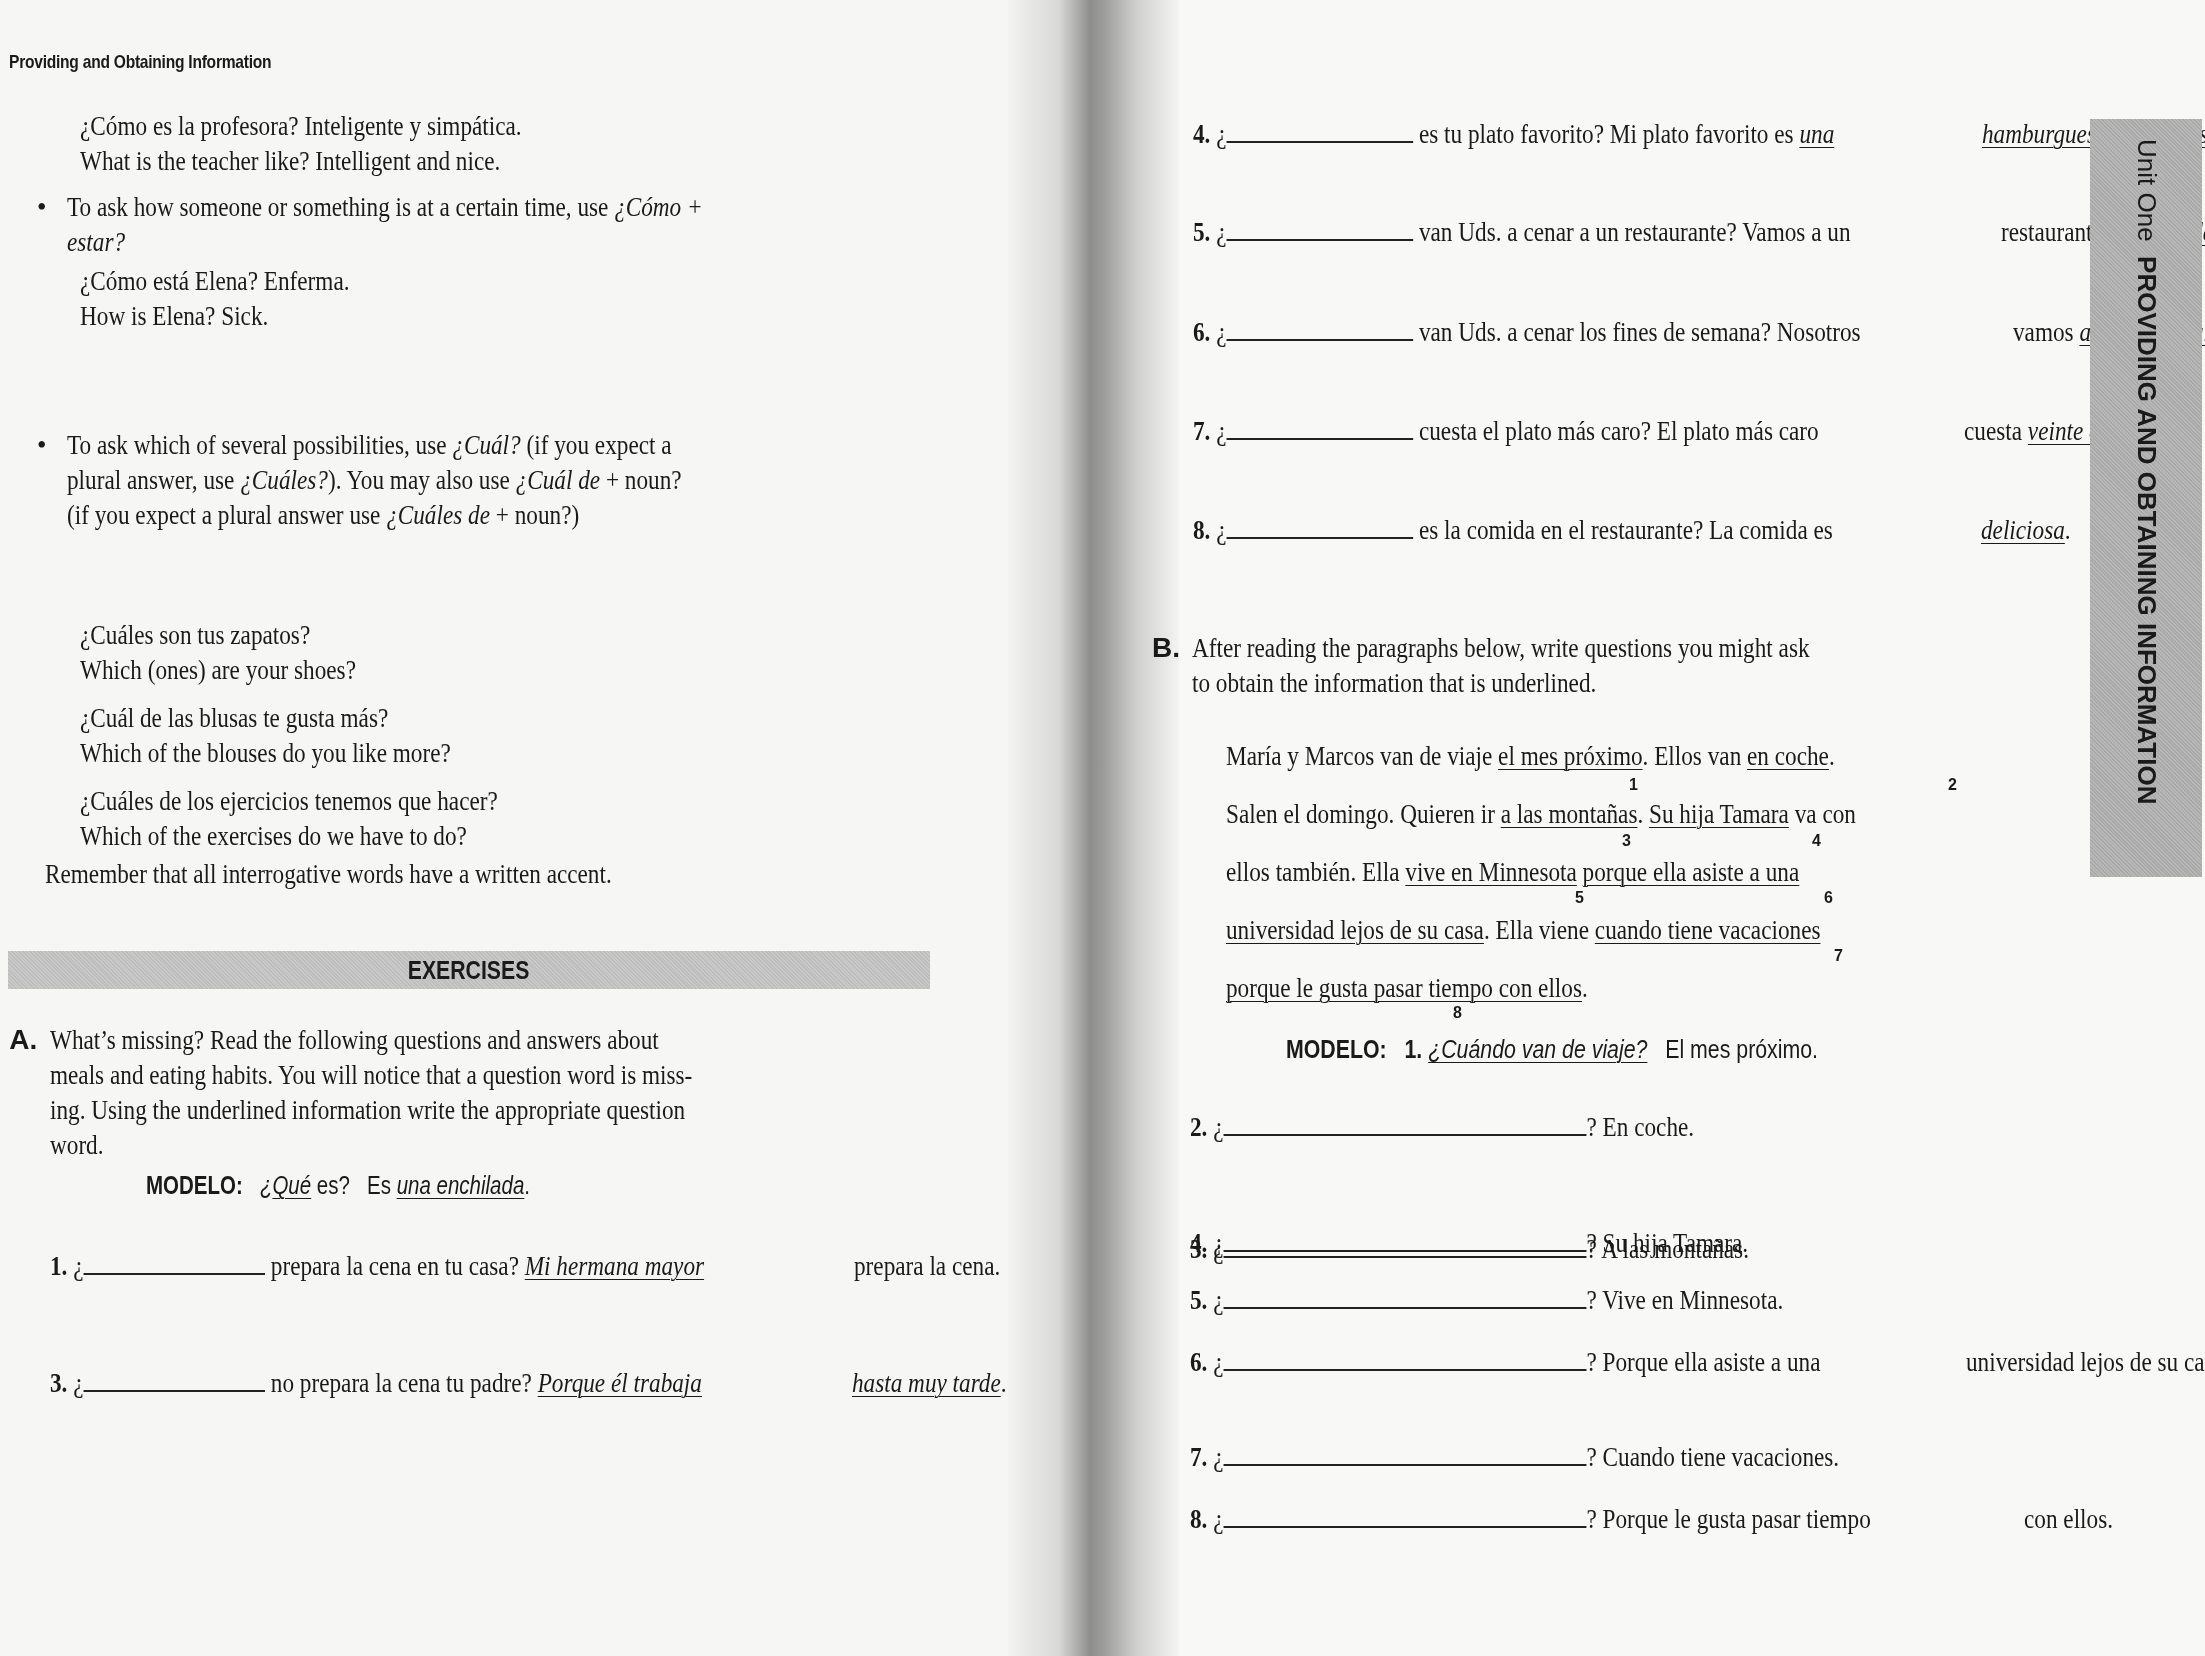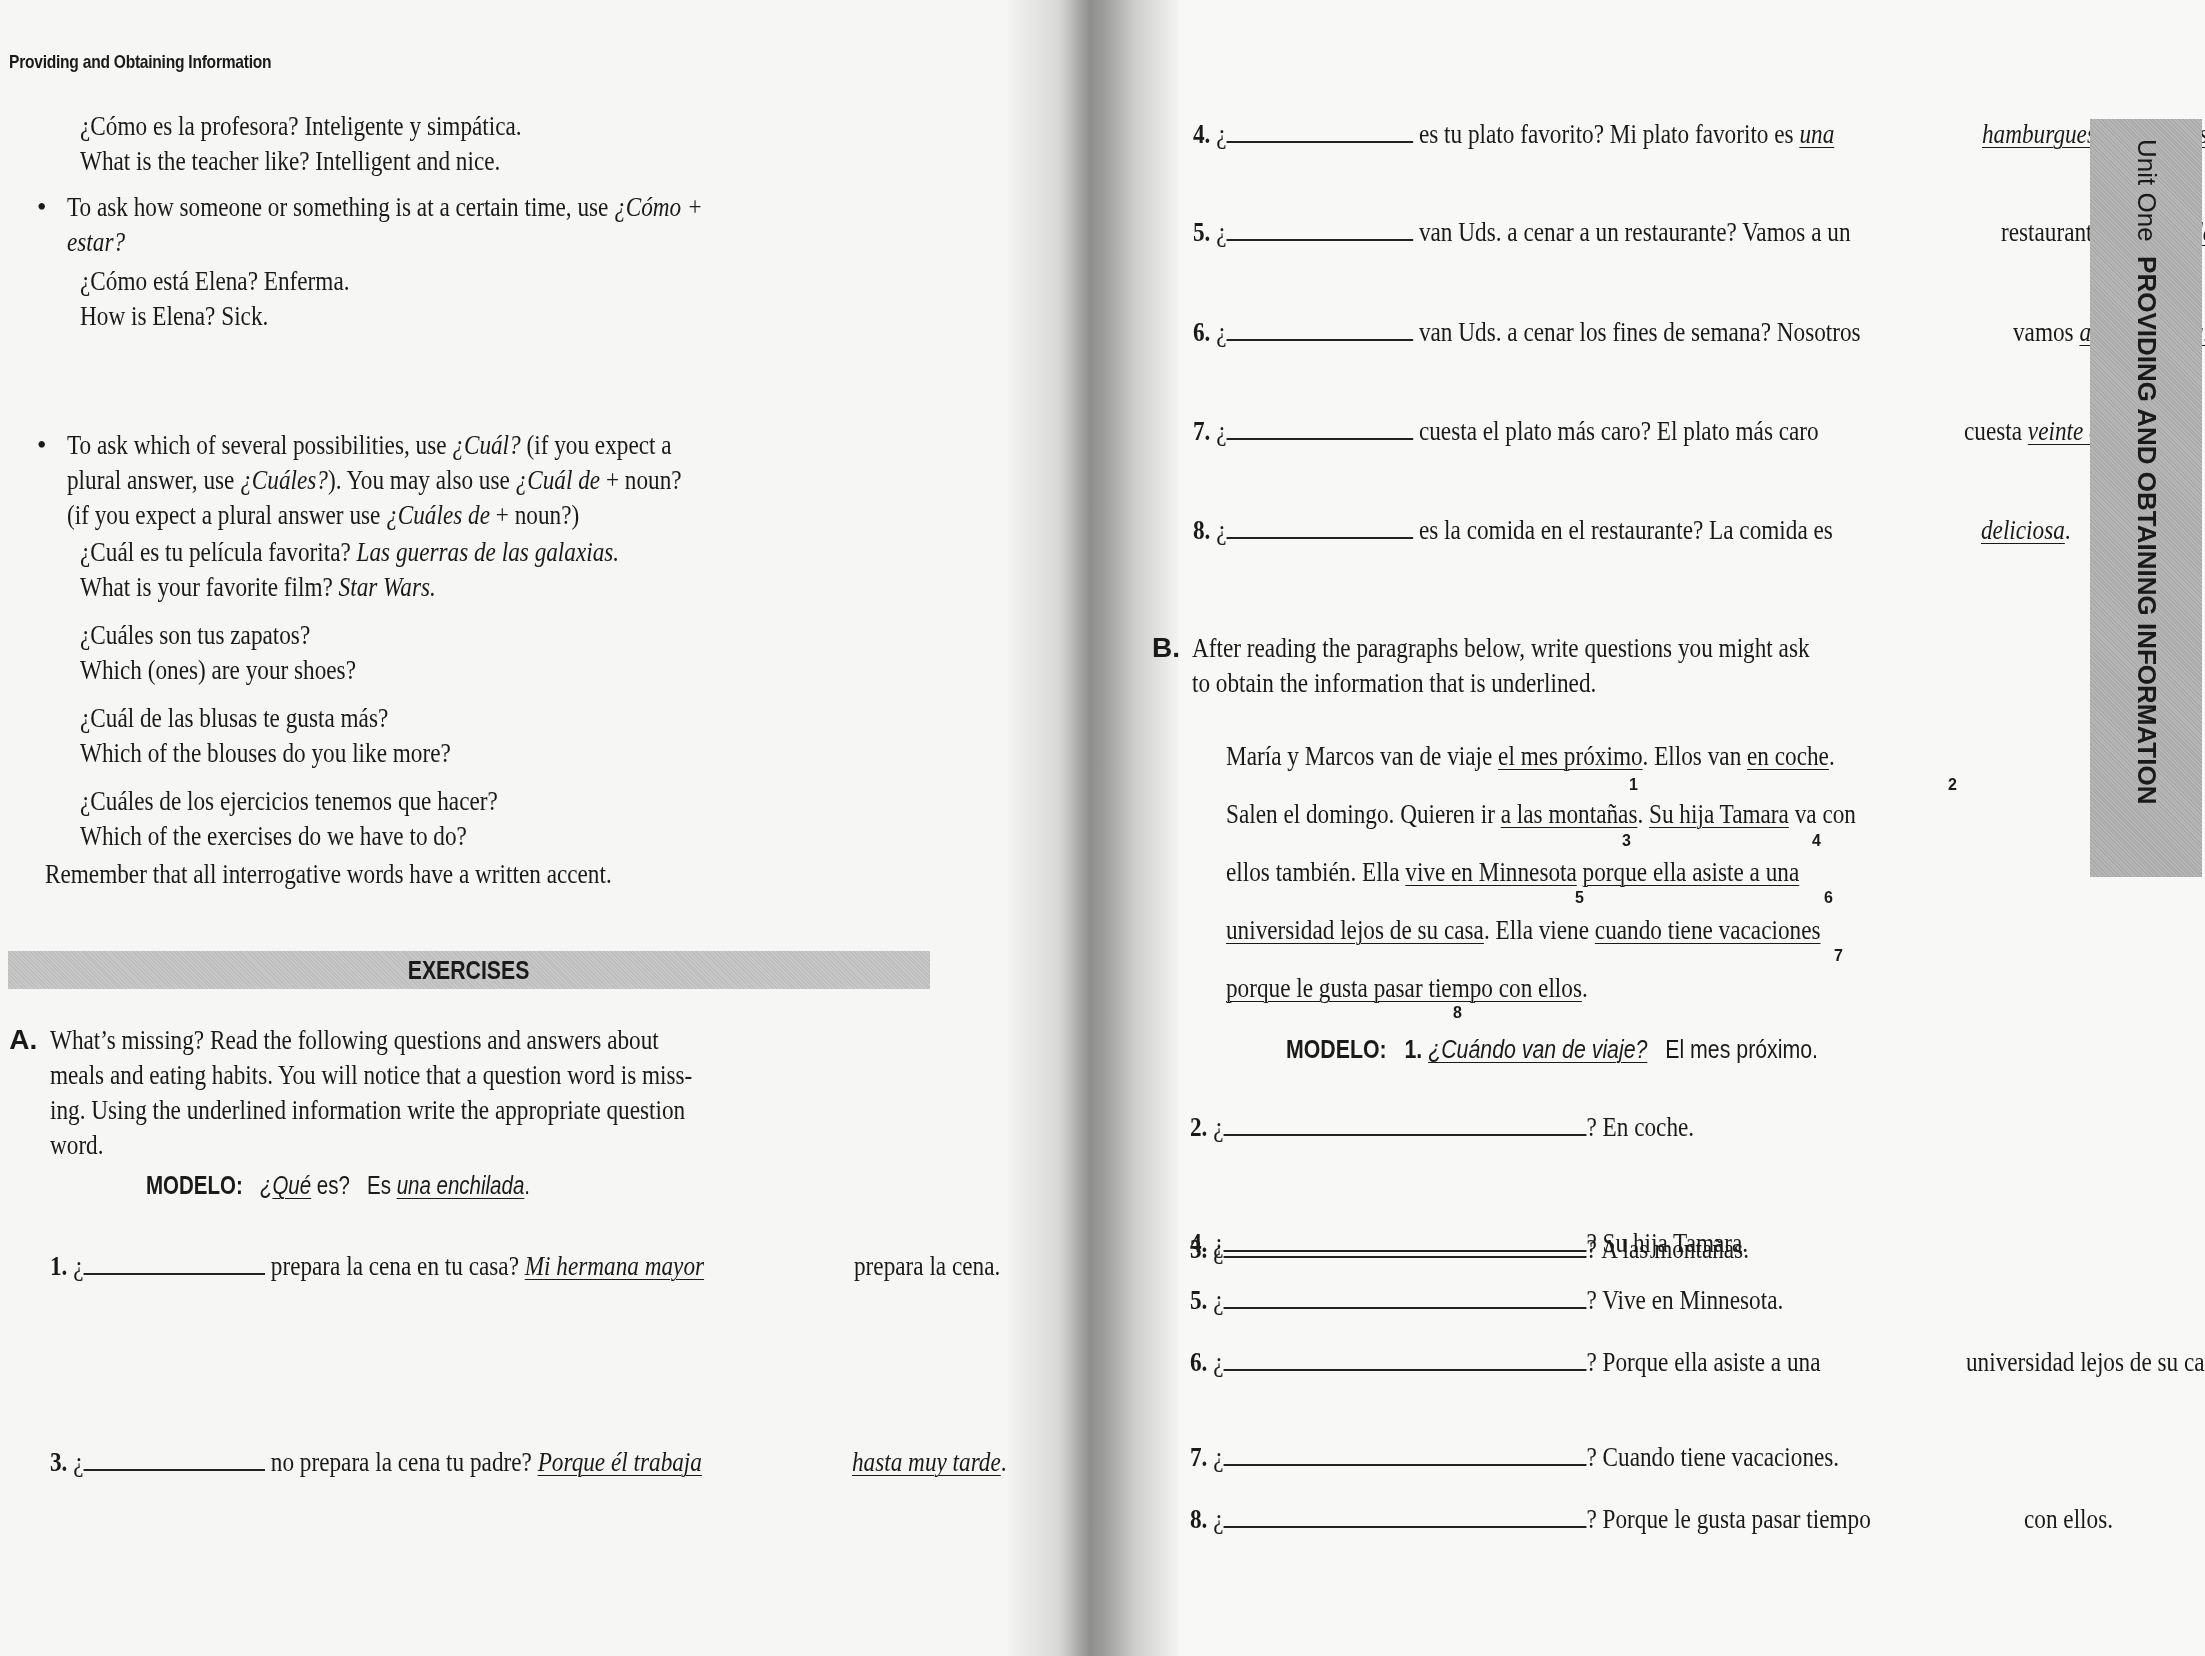--- a/index.html
+++ b/index.html
@@ -89,24 +89,20 @@
     <div class="cond">How is Elena? Sick.</div>
   </div>
 
   <div class="bullet serif" style="top:428px;">
     <span class="dot">•</span>
     <div class="txt cond" style="top:0;"><span>To ask which of several possibilities, use </span><i>¿Cuál?</i><span> (if you expect a</span></div>
     <div class="txt cond" style="top:35px;"><span>plural answer, use </span><i>¿Cuáles?</i><span>). You may also use </span><i>¿Cuál de</i><span> + noun?</span></div>
     <div class="txt cond" style="top:70px;"><span>(if you expect a plural answer use </span><i>¿Cuáles de</i><span> + noun?)</span></div>
   </div>
 
-  <div class="ex serif" style="top:535px;">
-    <div class="cond"><span>¿Cuál es tu película favorita? </span><i>Las guerras de las galaxias.</i></div><br>
-    <div class="cond"><span>What is your favorite film? </span><i>Star Wars.</i></div>
-  </div>
   <div class="ex serif" style="top:618px;">
     <div class="cond">¿Cuáles son tus zapatos?</div><br>
     <div class="cond">Which (ones) are your shoes?</div>
   </div>
   <div class="ex serif" style="top:701px;">
     <div class="cond">¿Cuál de las blusas te gusta más?</div><br>
     <div class="cond">Which of the blouses do you like more?</div>
   </div>
   <div class="ex serif" style="top:784px;">
     <div class="cond">¿Cuáles de los ejercicios tenemos que hacer?</div><br>
@@ -132,21 +128,21 @@
   <div class="modelo-sans" style="position:absolute; left:146px; top:1171px; font-size:25px; white-space:nowrap; transform:scaleX(0.82); transform-origin:left;">
     <span class="modelo-label">MODELO:</span>&nbsp;&nbsp;
     <i><span>¿</span><u>Qué</u></i><span> es?</span>&nbsp;&nbsp;
     <span>Es </span><i><u>una enchilada</u></i><span>.</span>
   </div>
 
   <div class="serif" style="position:absolute; left:50px; top:1244px; white-space:nowrap;">
     <div class="cond"><span class="num">1.</span> <span>¿</span><span class="blank" style="width:211px;"></span><span> prepara la cena en tu casa? </span><i><u>Mi hermana mayor</u></i></div>
     <div class="cond" style="margin-left:37px; margin-top:5.3px;">prepara la cena.</div>
   </div>
-  <div class="serif" style="position:absolute; left:50px; top:1440px; white-space:nowrap;">
+  <div class="serif" style="position:absolute; left:50px; top:1361px; white-space:nowrap;">
     <div class="cond"><span class="num">3.</span> <span>¿</span><span class="blank" style="width:211px;"></span><span> no prepara la cena tu padre? </span><i><u>Porque él trabaja</u></i></div>
     <div class="cond" style="margin-left:37px; margin-top:5.3px;"><i><u>hasta muy tarde</u></i><span>.</span></div>
   </div>
 </div>
 
 <div class="gutter"></div>
 
 <div class="page right-page"></div>
 
 <div class="serif" style="position:absolute; left:1193px; top:113px; white-space:nowrap;">

